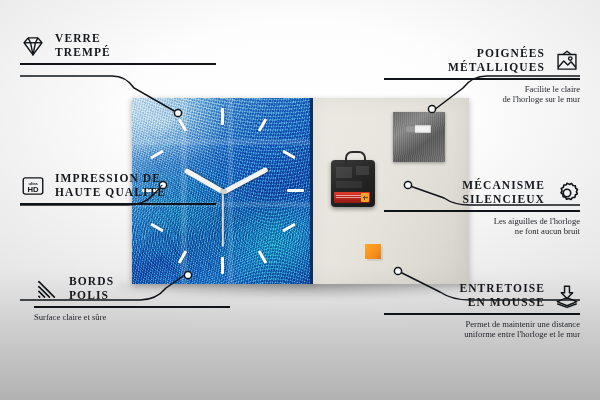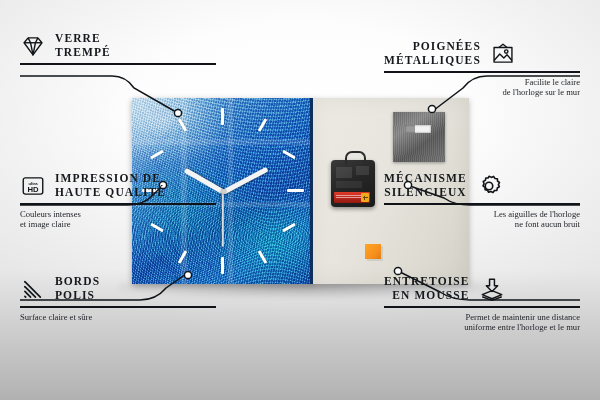--- a/index.html
+++ b/index.html
@@ -106,21 +106,21 @@
     position:absolute;left:52px;top:146px;width:16px;height:15px;
     background:linear-gradient(135deg,#ffa524 0%,#f7901e 60%,#e07d12 100%);
     box-shadow:2px 2px 0 rgba(200,200,192,.75);
   }
 
   
   .callout{position:absolute;width:196px;}
   .callout.left{text-align:left;}
   .callout.right{text-align:right;}
   .co-head{display:flex;align-items:center;gap:9px;}
-  .callout.right .co-head{}
+  .callout.right .co-head{justify-content:flex-end;margin-top:7px;}
   .co-title{
     font-family:"Liberation Serif",serif;font-weight:bold;font-size:11.5px;
     letter-spacing:1.1px;line-height:13.5px;color:#15181c;text-transform:uppercase;
     white-space:pre-line;
   }
   .co-rule{height:1.6px;background:#101318;margin:4px 0 4px 0;}
   .co-desc{
     font-family:"Liberation Serif",serif;font-size:8.6px;line-height:10.4px;
     color:#23262b;white-space:pre-line;
   }
@@ -224,25 +224,23 @@
     <div class="co-head">
       <svg class="ic" viewBox="0 0 32 32">
         <rect x="4" y="6" width="24" height="20" rx="2.5" fill="none" stroke="#111418" stroke-width="1.7"></rect>
         <text x="16" y="14.5" font-family="Liberation Sans, sans-serif" font-size="5.2" font-weight="bold" fill="#111418" text-anchor="middle">ultra</text>
         <text x="16" y="23" font-family="Liberation Sans, sans-serif" font-size="9.5" font-weight="bold" fill="#111418" text-anchor="middle">HD</text>
       </svg>
       <div class="co-title">IMPRESSION DE
 HAUTE QUALITÉ</div>
     </div>
     <div class="co-rule"></div>
-    <div class="co-desc">Couleurs intenses
-et image claire</div>
-  </div>
-
-  <div class="callout left" style="left:20px;top:275px;">
+  </div>
+
+  <div class="callout left" style="left:34px;top:275px;">
     <div class="co-head">
       <svg class="ic" viewBox="0 0 32 32">
         <g stroke="#111418" stroke-width="2" stroke-linecap="round">
           <line x1="6" y1="7" x2="25" y2="26"></line>
           <line x1="6" y1="13" x2="19" y2="26"></line>
           <line x1="6" y1="19" x2="13" y2="26"></line>
           <line x1="6" y1="25" x2="7" y2="26"></line>
         </g>
       </svg>
       <div class="co-title">BORDS

